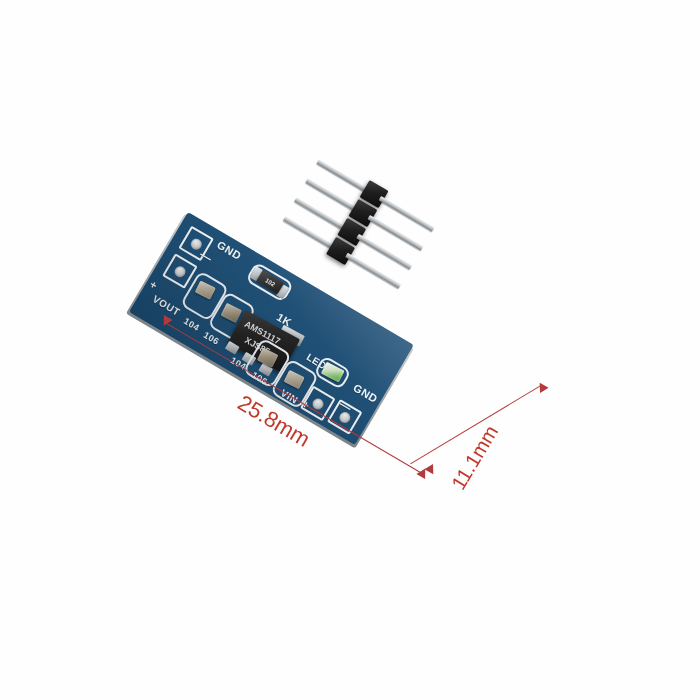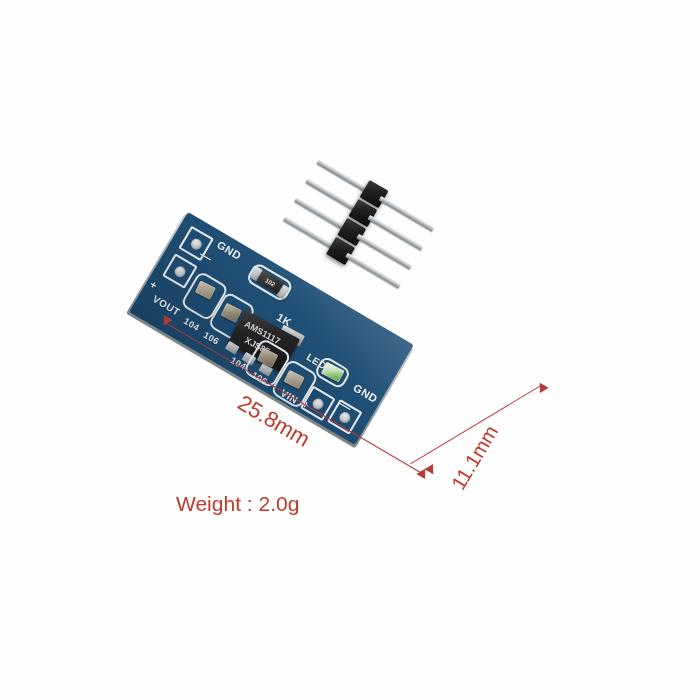--- a/index.html
+++ b/index.html
@@ -299,15 +299,14 @@
   <div class="dim-line" style="left:165px; top:322px; width:298px; transform:rotate(30.4deg);"></div>
   <div class="dim-arrow" style="left:161px; top:317px; transform:rotate(-150deg);"></div>
   <div class="dim-arrow" style="left:418px; top:468px; transform:rotate(30deg);"></div>
   <div class="dim-text" style="left:246px; top:390px; font-size:22px; transform:rotate(30.4deg);">25.8mm</div>
 
   <div class="dim-line" style="left:541px; top:386px; width:152px; transform:rotate(149deg);"></div>
   <div class="dim-arrow" style="left:537px; top:382px; transform:rotate(-31deg);"></div>
   <div class="dim-arrow" style="left:426px; top:466px; transform:rotate(149deg);"></div>
   <div class="dim-text" style="left:447px; top:482px; font-size:20px; transform:rotate(-59deg);">11.1mm</div>
 
-  <div id="weight-text">Weight : 2.0g</div>
 
 </div>
 
 </body></html>

